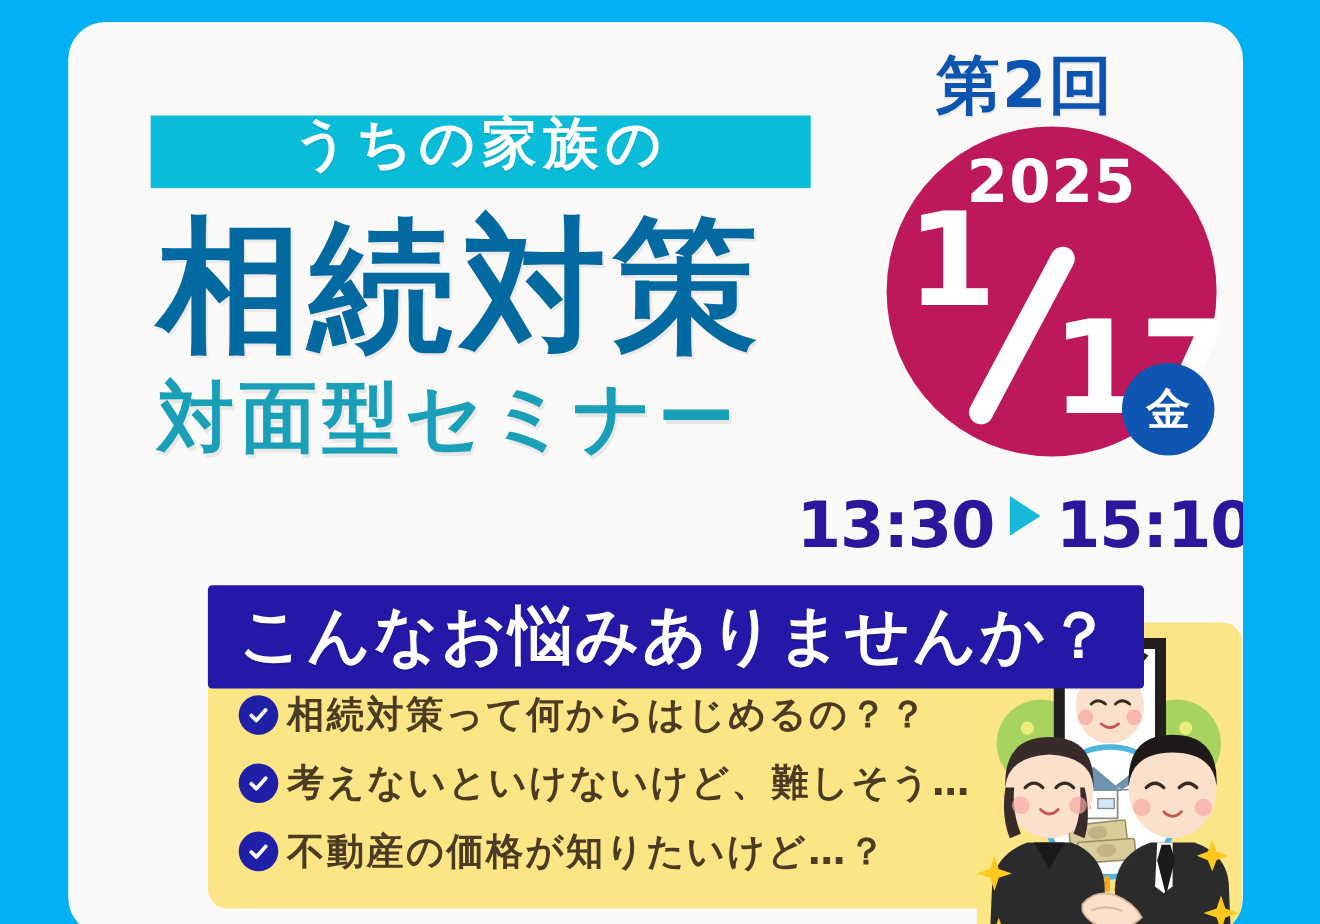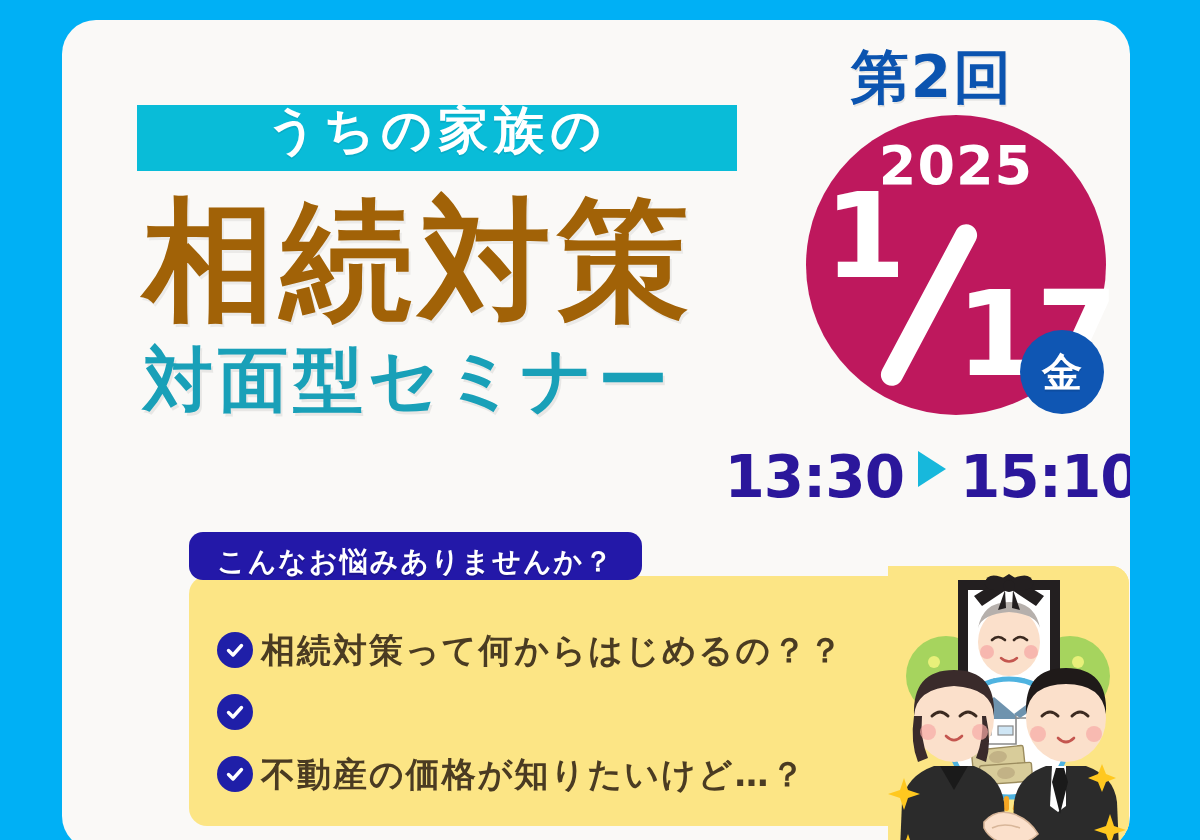--- a/index.html
+++ b/index.html
@@ -45,21 +45,21 @@
     letter-spacing: 6px;
     text-align: center;
     padding: 0 10px 16px;
     line-height: 1;
     width: 600px;
     text-shadow: 0 2px 0 rgba(0,0,0,0.07);
   }
 
   #main-title {
     display: block;
-    color: #a16207;
+    color: #0369a1;
     font-size: 132px;
     font-weight: bold;
     letter-spacing: 6px;
     line-height: 1.12;
     margin-top: 16px;
     margin-left: 6px;
     text-shadow: 2px 3px 0 rgba(0,0,0,0.06);
   }
 
   #sub-title {
@@ -200,26 +200,26 @@
     border-left: 28px solid #17B8DC;
   }
 
   
   #problems-pill {
     position: absolute;
     left: 127px;
     top: 512px;
     background: #2318A8;
     color: #FFFFFF;
-    font-size: 28px;
+    font-size: 58px;
     font-weight: bold;
     letter-spacing: 2px;
     line-height: 1;
-    padding: 16px 28px 4px;
-    border-radius: 14px;
+    padding: 16px 28px 20px;
+    border-radius: 4px;
     z-index: 3;
     text-shadow: 0 2px 0 rgba(0,0,0,0.15);
   }
 
   #problems-box {
     position: absolute;
     left: 127px;
     top: 556px;
     width: 940px;
     height: 250px;
@@ -322,20 +322,21 @@
         </svg>
       </span>
       <span class="problem-text">相続対策って何からはじめるの？？</span>
     </li>
     <li class="problem-item">
       <span class="check-icon">
         <svg width="22" height="22" viewBox="0 0 22 22">
           <path d="M4.5 11.5 L9 16 L17.5 6.5" fill="none" stroke="#FFFFFF" stroke-width="3.4" stroke-linecap="round" stroke-linejoin="round"></path>
         </svg>
       </span>
+      <span class="problem-text">考えないといけないけど、難しそう…</span>
     </li>
     <li class="problem-item">
       <span class="check-icon">
         <svg width="22" height="22" viewBox="0 0 22 22">
           <path d="M4.5 11.5 L9 16 L17.5 6.5" fill="none" stroke="#FFFFFF" stroke-width="3.4" stroke-linecap="round" stroke-linejoin="round"></path>
         </svg>
       </span>
       <span class="problem-text">不動産の価格が知りたいけど…？</span>
     </li>
   </ul>

